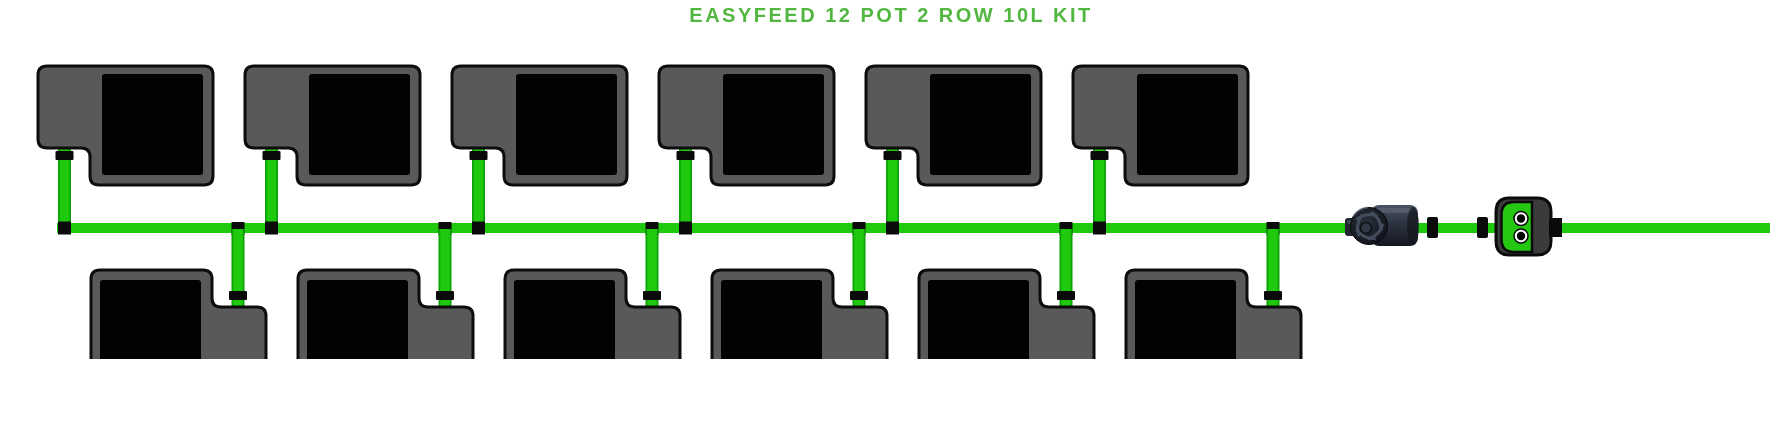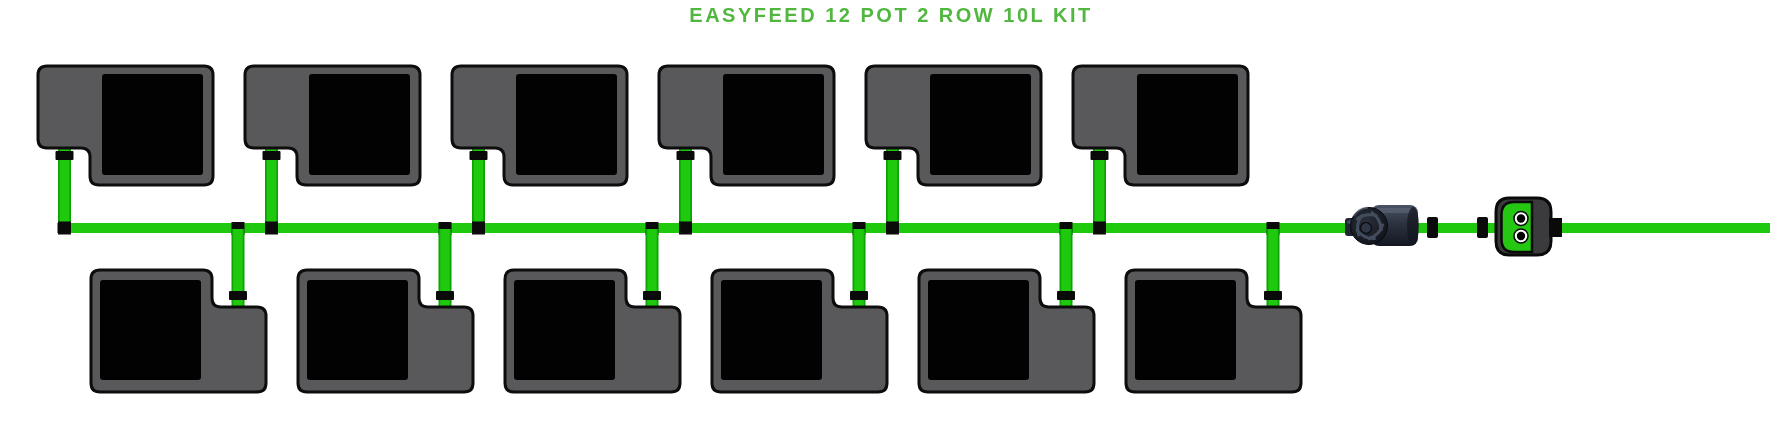--- a/index.html
+++ b/index.html
@@ -2,21 +2,21 @@
 <html style="--title-green: #52b740; --tube-green: #1ec90e; --tube-edge: #0da306; --tray-gray: #59595b; --tray-border: #0d0d0d; --pot-black: #020202; --fitting-black: #0a0a0a; --pump-body-light: #4a5263; --pump-body-dark: #141720; --valve-green: #25c713; --background: #ffffff;"><head>
 <meta charset="utf-8">
 <style>
   :root{
     --title-green:#52b740; --tube-green:#1ec90e; --tube-edge:#0da306;
     --tray-gray:#59595b; --tray-border:#0d0d0d; --pot-black:#020202;
     --fitting-black:#0a0a0a; --pump-body-light:#4a5263; --pump-body-dark:#141720;
     --valve-green:#25c713; --background:#ffffff;
   }
   html,body{margin:0;padding:0;background:var(--background);}
-  .stage{position:relative;width:1783px;height:434px;background:var(--background);overflow:hidden;}
+  .stage{position:relative;width:1783px;height:359px;background:var(--background);overflow:hidden;}
   svg{display:block;}
   .title{font-family:"Liberation Sans",sans-serif;font-weight:bold;font-size:20px;
          letter-spacing:2.5px;fill:var(--title-green);}
   .main-line{fill:var(--tube-green);}
   .tube-edge{stroke:var(--tube-edge);stroke-width:13;stroke-linecap:butt;fill:none;}
   .tube-core{stroke:var(--tube-green);stroke-width:9.5;stroke-linecap:butt;fill:none;}
   .collar,.tee,.nub{fill:var(--fitting-black);}
   .tray{fill:var(--tray-gray);stroke:var(--tray-border);stroke-width:3;}
   .pot{fill:var(--pot-black);}
   .stop-light{stop-color:var(--pump-body-light);}

